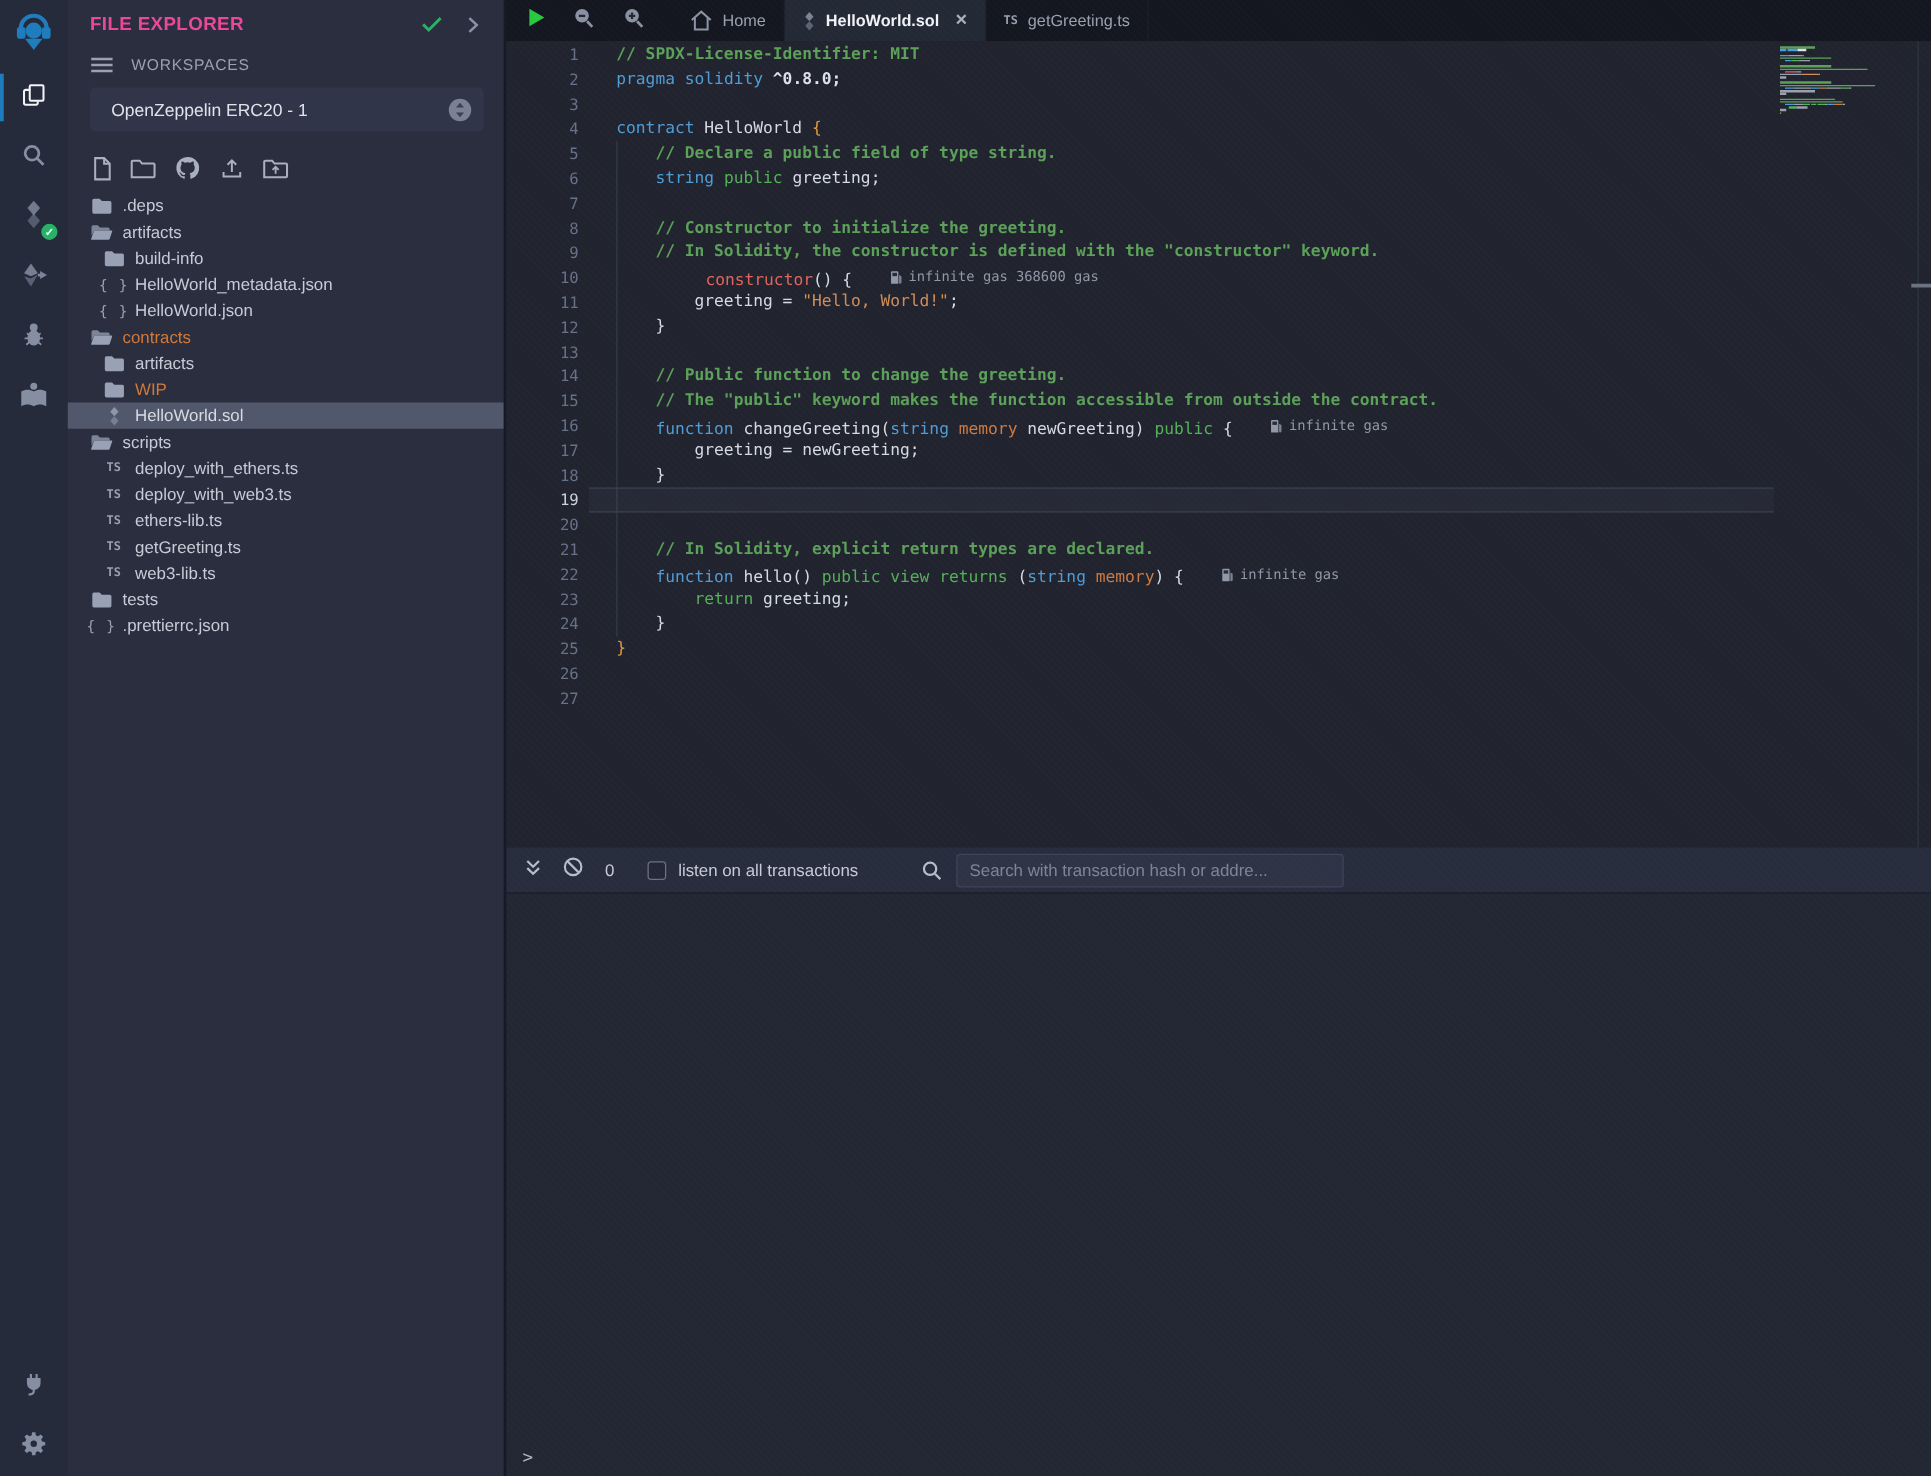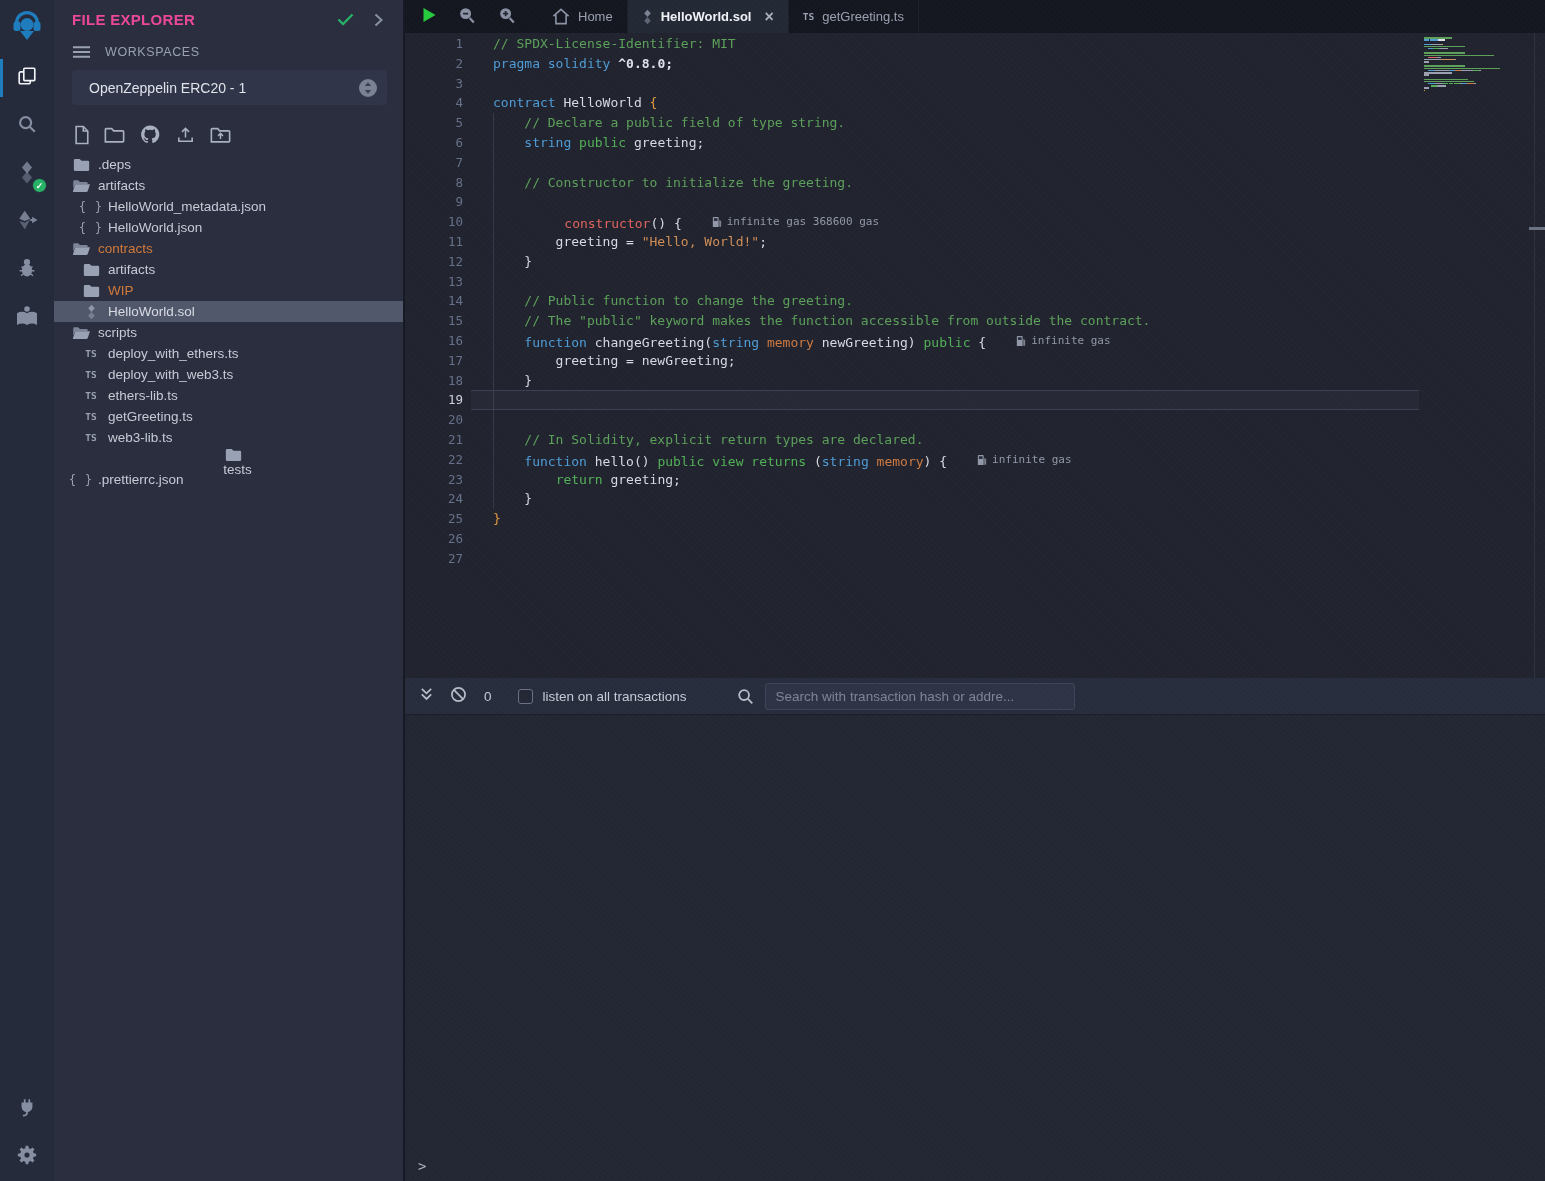--- a/index.html
+++ b/index.html
@@ -59,21 +59,21 @@
   
   .editor{ position:absolute; left:405px; right:0; top:33px; height:645px; background:#21242f; overflow:hidden; }
   .code{ position:relative; padding-top:1px; }
   .codeline{ position:relative; display:flex; height:19.8px; line-height:19.8px; font-family:"DejaVu Sans Mono",monospace; font-size:13px; }
   .gutter{ width:66px; flex:none; text-align:right; padding-right:8px; color:#67718a; font-size:12.5px; z-index:2;}
   .lcontent{ white-space:pre; padding-left:22px; z-index:2;}
   .codeline.current .gutter{ color:#ccd1db; }
   .hl{ position:absolute; left:66px; top:0; height:100%; width:948px; background:rgba(130,140,170,0.06); border-top:1px solid #3a4052; border-bottom:1px solid #3a4052; z-index:1;}
   .indent-guide{ position:absolute; left:88px; top:80px; width:1px; height:396px; background:#343a4b; z-index:1;}
   .gas{ margin-left:30px; font-size:11px; color:#9298a8; display:inline-flex; align-items:center; gap:5px; font-family:"DejaVu Sans Mono",monospace;}
-  .tk-cm{ color:#5ca05a; } .tk-kw{ color:#4f9cd6; } .tk-gr{ color:#53b157; }
+  .tk-cm{ color:#5ca05a;font-weight:bold; } .tk-kw{ color:#4f9cd6; } .tk-gr{ color:#53b157; }
   .tk-or{ color:#cd7a42; } .tk-rd{ color:#e0645e;margin-left:40px; } .tk-st{ color:#d08e57; }
   .tk-bg{ color:#e29a3f; } .tk-pl{ color:#d6dae3; } .tk-nm{ color:#dde1ea; font-weight:bold; }
   .mm-cm{ background:#5ca05a; } .mm-kw{ background:#4f9cd6; } .mm-gr{ background:#53b157; }
   .mm-or{ background:#cd7a42; } .mm-rd{ background:#e0645e; } .mm-st{ background:#d08e57; }
   .mm-bg{ background:#e29a3f; } .mm-pl{ background:#9aa0ad; } .mm-nm{ background:#dde1ea; }
   .minimap{ position:absolute; left:1019px; top:4px; width:88px; }
   .mm-row{ height:1.5px; margin-bottom:0.7px; font-size:0; white-space:nowrap; }
   .mm-tk{ display:inline-block; height:1.5px; vertical-align:top;}
   .mm-sp{ display:inline-block; height:1.5px; vertical-align:top; background:transparent;}
   .scroll-track{ position:absolute; left:1129px; top:0; bottom:0; width:1px; background:#2e3342; }
@@ -236,20 +236,28 @@
           <span class="ticon">
             <svg width="19" height="14" viewBox="0 0 22 16" fill="currentColor">
               <path opacity=".75" d="M1.5 11.5v-9A1.5 1.5 0 0 1 3 1h4.5l2.2 2h8A1.5 1.5 0 0 1 19.2 4.5V6H4z"></path>
               <path d="M1 14.6L4 6h18l-2.7 8.2a1.5 1.5 0 0 1-1.4 1H1.8a.8.8 0 0 1-.8-.6z"></path>
             </svg>
           </span>
           <span class="tlabel">artifacts</span>
         </div>
         <div class="tree-row" style="padding-left: 28px;">
           <span class="ticon">
+            <svg width="17" height="14" viewBox="0 0 20 16" fill="currentColor">
+              <path d="M1 2.5A1.5 1.5 0 0 1 2.5 1h5.3L10 3h7.5A1.5 1.5 0 0 1 19 4.5v9a1.5 1.5 0 0 1-1.5 1.5h-15A1.5 1.5 0 0 1 1 13.5z"></path>
+            </svg>
+          </span>
+          <span class="tlabel">build-info</span>
+        </div>
+        <div class="tree-row" style="padding-left: 28px;">
+          <span class="ticon">
             <span class="braces-glyph">{ }</span>
           </span>
           <span class="tlabel">HelloWorld_metadata.json</span>
         </div>
         <div class="tree-row" style="padding-left: 28px;">
           <span class="ticon">
             <span class="braces-glyph">{ }</span>
           </span>
           <span class="tlabel">HelloWorld.json</span>
         </div>
@@ -319,21 +327,21 @@
             <span class="ts-glyph">TS</span>
           </span>
           <span class="tlabel">getGreeting.ts</span>
         </div>
         <div class="tree-row" style="padding-left: 28px;">
           <span class="ticon">
             <span class="ts-glyph">TS</span>
           </span>
           <span class="tlabel">web3-lib.ts</span>
         </div>
-        <div class="tree-row" style="padding-left: 18px; flex-direction: column;">
+        <div class="tree-row" style="padding-left: 18px;">
           <span class="ticon">
             <svg width="17" height="14" viewBox="0 0 20 16" fill="currentColor">
               <path d="M1 2.5A1.5 1.5 0 0 1 2.5 1h5.3L10 3h7.5A1.5 1.5 0 0 1 19 4.5v9a1.5 1.5 0 0 1-1.5 1.5h-15A1.5 1.5 0 0 1 1 13.5z"></path>
             </svg>
           </span>
           <span class="tlabel">tests</span>
         </div>
         <div class="tree-row" style="padding-left: 18px;">
           <span class="ticon">
             <span class="braces-glyph">{ }</span>
@@ -426,20 +434,21 @@
         <div class="codeline">
           <span class="gutter">7</span>
           <span class="lcontent"></span>
         </div>
         <div class="codeline">
           <span class="gutter">8</span>
           <span class="lcontent"><span class="tk-cm">    // Constructor to initialize the greeting.</span></span>
         </div>
         <div class="codeline">
           <span class="gutter">9</span>
+          <span class="lcontent"><span class="tk-cm">    // In Solidity, the constructor is defined with the "constructor" keyword.</span></span>
         </div>
         <div class="codeline">
           <span class="gutter">10</span>
           <span class="lcontent"><span class="tk-pl">    </span><span class="tk-rd">constructor</span><span class="tk-pl">() {</span><span class="gas"><span style="display: inline-flex;"><svg width="10" height="12" viewBox="0 0 12 14" fill="currentColor">
                   <path d="M1 2a1 1 0 0 1 1-1h5a1 1 0 0 1 1 1v11H1z"></path>
                   <rect x="2.3" y="2.5" width="4.4" height="3.2" fill="#282d3d"></rect>
                   <path opacity=".8" d="M8.7 4.5l2.3 1.3v6a1.2 1.2 0 0 1-2.3.4z"></path>
                 </svg></span><span>infinite gas 368600 gas</span></span></span>
         </div>
         <div class="codeline">

